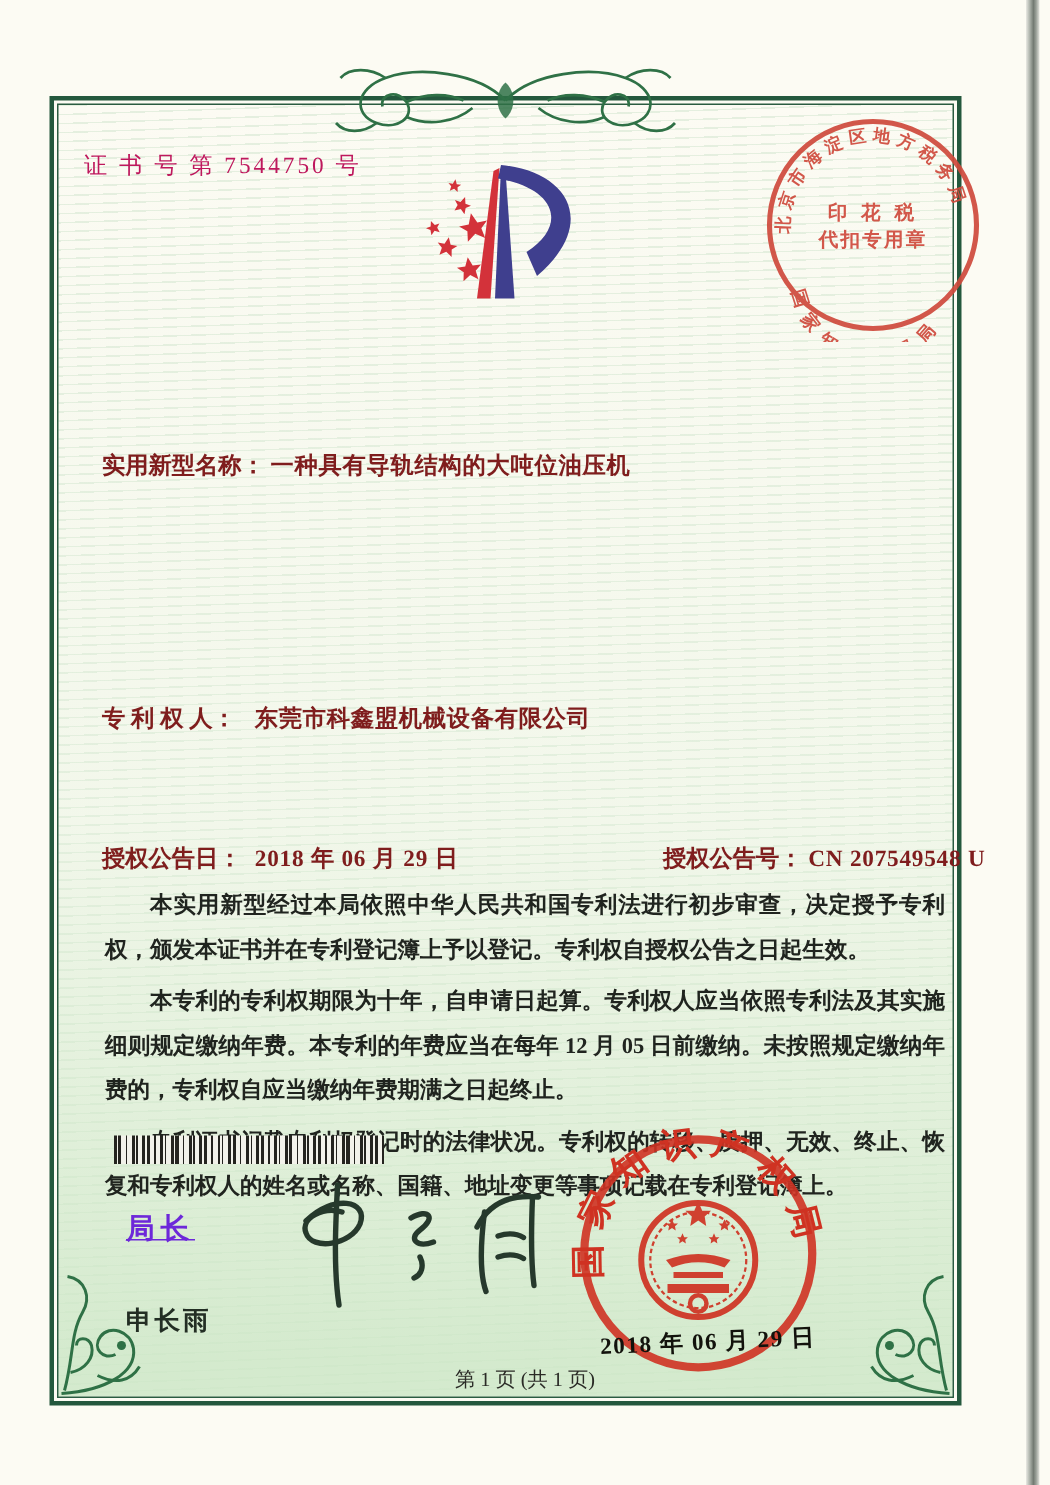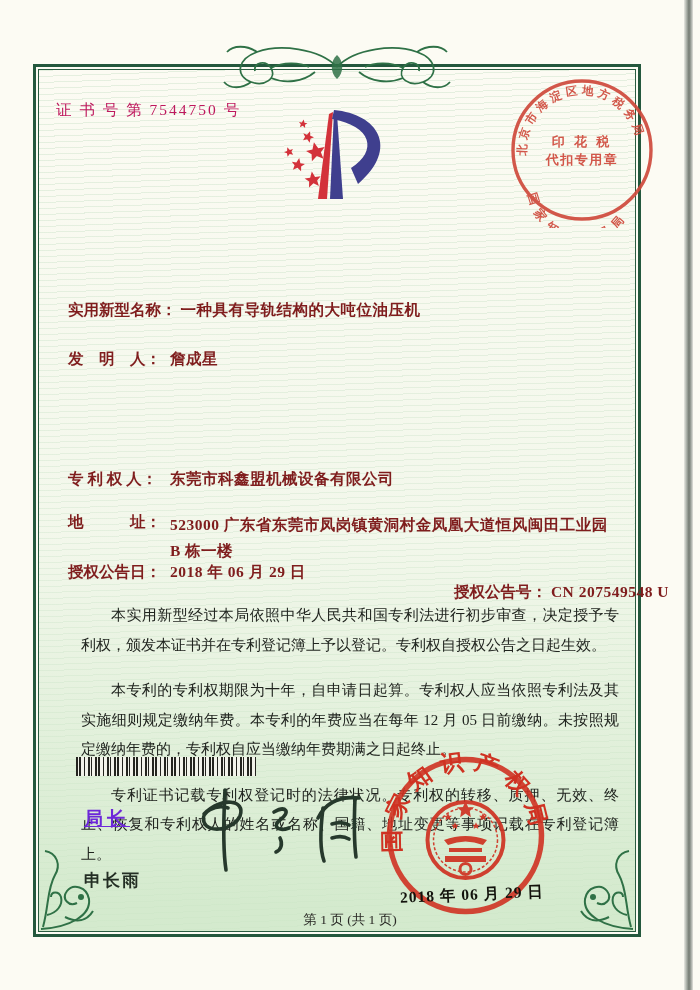--- a/index.html
+++ b/index.html
@@ -27,25 +27,25 @@
 
   .logo{position:absolute;left:278px;top:104px;}
 
   .title{position:absolute;left:0;top:208px;width:700px;text-align:center;
     font-size:35px;font-weight:600;color:#1c211c;letter-spacing:13px;text-indent:13px;}
 
   .frow{position:absolute;left:68px;font-size:15.5px;font-weight:600;color:#7f1d1d;white-space:nowrap;}
   .flabel{display:inline-block;min-width:98px;}
   .fvalue{letter-spacing:0.5px;}
   .addr-value{display:inline-block;width:452px;white-space:normal;vertical-align:top;line-height:26px;}
-  .grant-no{position:absolute;left:386px;top:0;margin-top:20px;}
+  .grant-no{position:absolute;left:374px;top:0;}
 
   .body-text{position:absolute;left:65px;top:585px;width:570px;}
-  .body-text p{margin:16px;font-size:15px;line-height:29.5px;color:#20241f;
-    text-indent:2em;text-align:justify;font-weight:400;}
+  .body-text p{margin:5px;font-size:15px;line-height:29.5px;color:#20241f;
+    text-indent:2em;text-align:justify;font-weight:700;}
 
   .barcode{position:absolute;left:76px;top:757px;width:180px;height:19px;
     background:repeating-linear-gradient(90deg,#24241f 0 2px,#f2f2ea 2px 3px,#24241f 3px 5px,#f2f2ea 5px 8px,#24241f 8px 9px,#f2f2ea 9px 12px,#24241f 12px 14px,#f2f2ea 14px 15px,#24241f 15px 16px,#f2f2ea 16px 19px);}
 
   .director-title{position:absolute;left:84px;top:806px;font-size:19px;letter-spacing:4px;color:#6d28d9;font-weight:600;text-decoration:underline;}
   .director-name{position:absolute;left:84px;top:841px;font-size:17px;letter-spacing:2px;color:#232e24;font-weight:600;margin-top:28px;}
 
   .signature{position:absolute;left:162px;top:772px;}
 
   .seal{position:absolute;left:378px;top:748px;}
@@ -114,31 +114,23 @@
     <path d="M51,10 L55,8 L49,95 L40,95 Z" fill="#d3323a"></path>
     <path d="M56,8 L59,10 L65,95 L52,95 Z" fill="#3f3f8e"></path>
     <path d="M56,6 C100,10 122,44 80,80 L73,64 C100,47 94,22 54,15 Z" fill="#3f3f8e"></path>
   </svg>
 
 
   <div class="frow" style="top:300px">
     <span class="flabel">实用新型名称：</span>
     <span class="fvalue">一种具有导轨结构的大吨位油压机</span>
   </div>
-  <div class="frow" style="top:349px">
-    <span class="flabel">发　明　人：</span>
-    <span class="fvalue">詹成星</span>
-  </div>
   <div class="frow" style="top:469px">
     <span class="flabel">专 利 权 人：</span>
     <span class="fvalue">东莞市科鑫盟机械设备有限公司</span>
-  </div>
-  <div class="frow" style="top:512px">
-    <span class="flabel">地　　　址：</span>
-    <span class="fvalue addr-value">523000 广东省东莞市凤岗镇黄洞村金凤凰大道恒风闽田工业园 B 栋一楼</span>
   </div>
   <div class="frow" style="top:562px">
     <span class="flabel">授权公告日：</span>
     <span class="fvalue">2018 年 06 月 29 日</span>
     <span class="grant-no">
       <span>授权公告号：</span>
       <span class="fvalue">CN 207549548 U</span>
     </span>
   </div>
 

